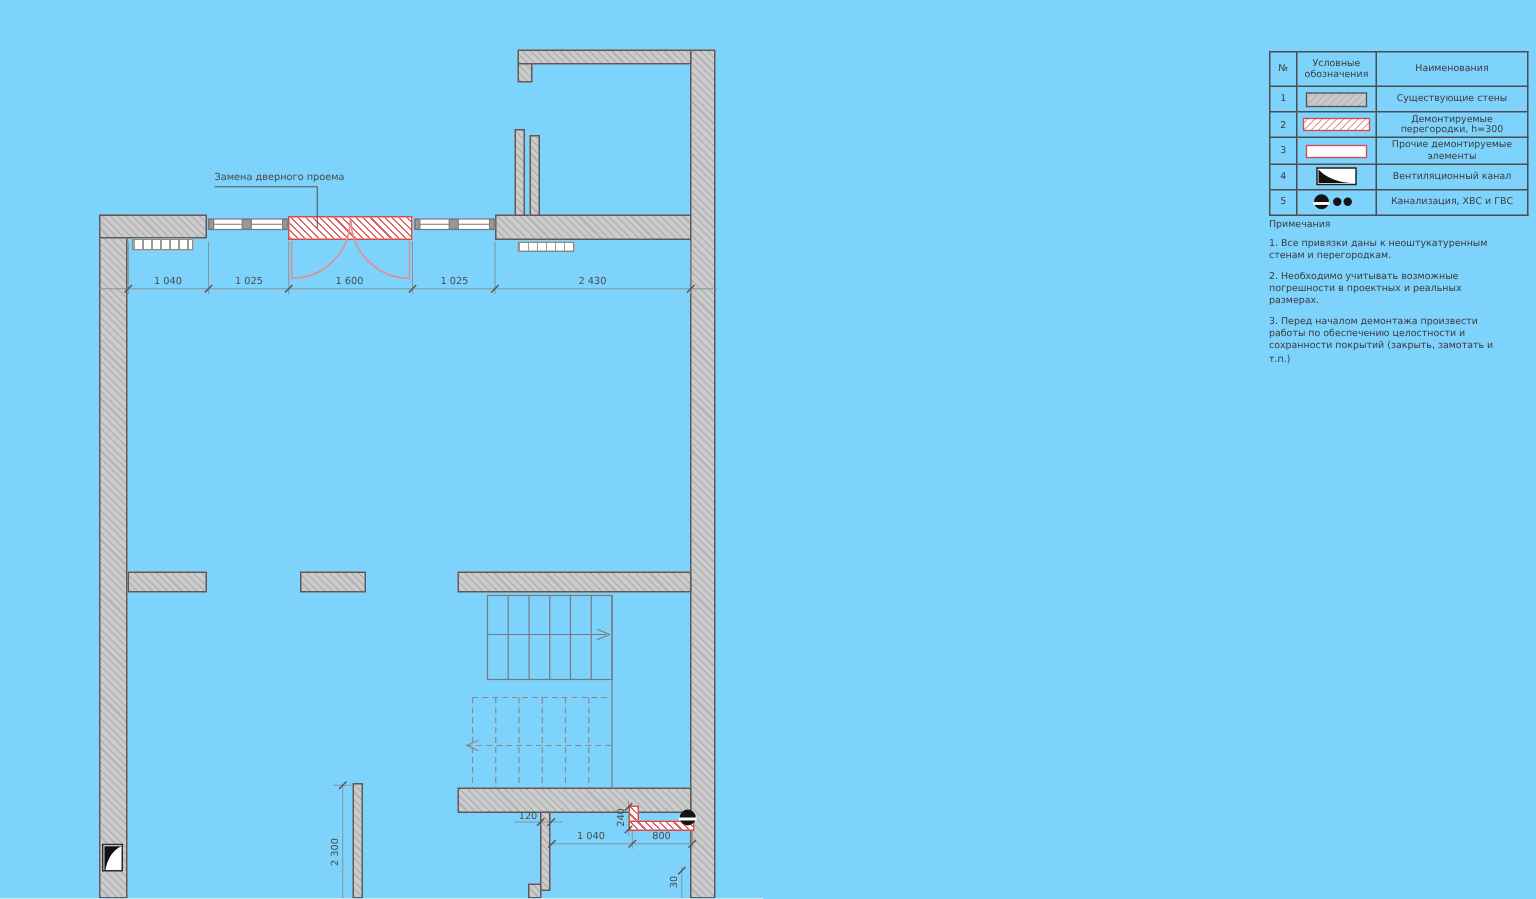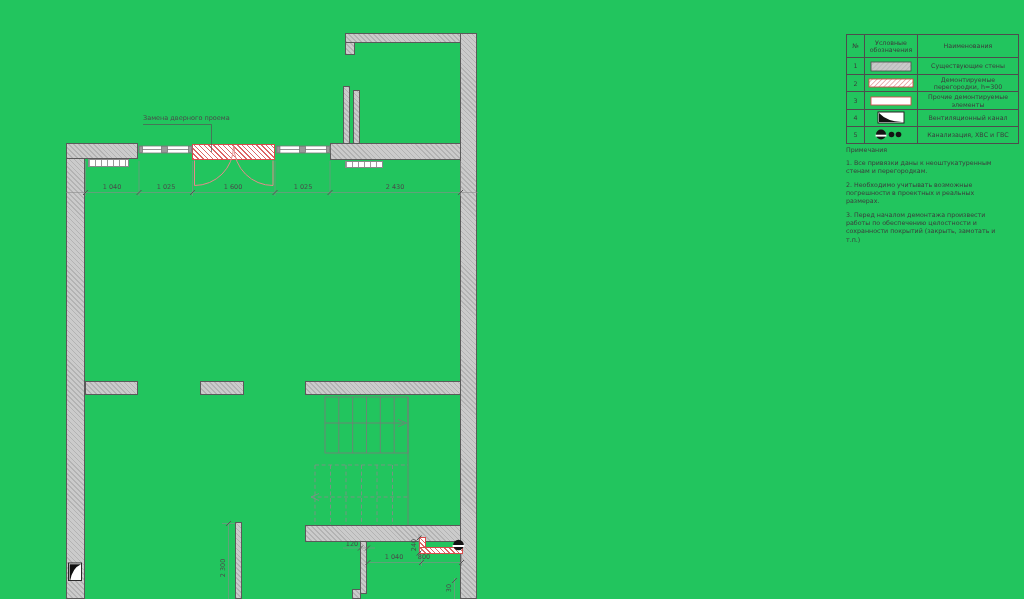--- a/index.html
+++ b/index.html
@@ -1,17 +1,17 @@
 <!DOCTYPE html>
 <html><head>
 <meta charset="utf-8">
 <style>
   html,body{margin:0;padding:0;background:#fff;}
   #root{
-    position:relative;width:1024px;height:599px;background:#22c55e;overflow:hidden;
+    position:relative;width:1024px;height:599px;background:#7dd3fc;overflow:hidden;
     font-family:"DejaVu Sans",sans-serif;color:#3c3c3c;
   }
   
   .wall{
     position:absolute;box-sizing:border-box;
     background-color:#cbcbcb;
     background-image:repeating-linear-gradient(45deg,#b3b3b3 0 1px,rgba(0,0,0,0) 1px 3.5px);
     border:1px solid #5a5a5a;
   }
   
@@ -193,21 +193,21 @@
   <span class="dim" style="left:112px;top:187px;">1 040</span>
   <span class="dim" style="left:166px;top:187px;">1 025</span>
   <span class="dim" style="left:233px;top:187px;">1 600</span>
   <span class="dim" style="left:303px;top:187px;">1 025</span>
   <span class="dim" style="left:395px;top:187px;">2 430</span>
 
   <span class="dim rot" style="left:223px;top:568px;">2 300</span>
   <span class="dim" style="left:352px;top:544px;">120</span>
   <span class="dim rot" style="left:414px;top:545px;">240</span>
   <span class="dim" style="left:394px;top:557px;">1 040</span>
-  <span class="dim" style="left:424px;top:557px;">800</span>
+  <span class="dim" style="left:441px;top:557px;">800</span>
   <span class="dim rot" style="left:449px;top:588px;">30</span>
 
   <table class="legend">
     <colgroup>
         <col style="width:18px">
         <col style="width:53px">
         <col style="width:101px">
       </colgroup>
     <tbody>
         <tr>

